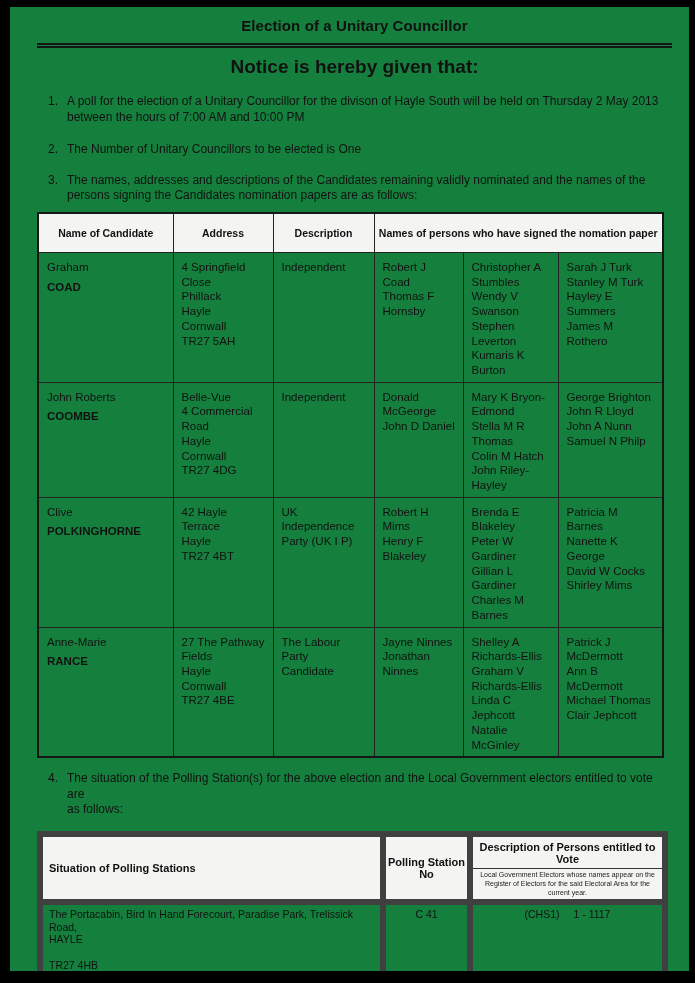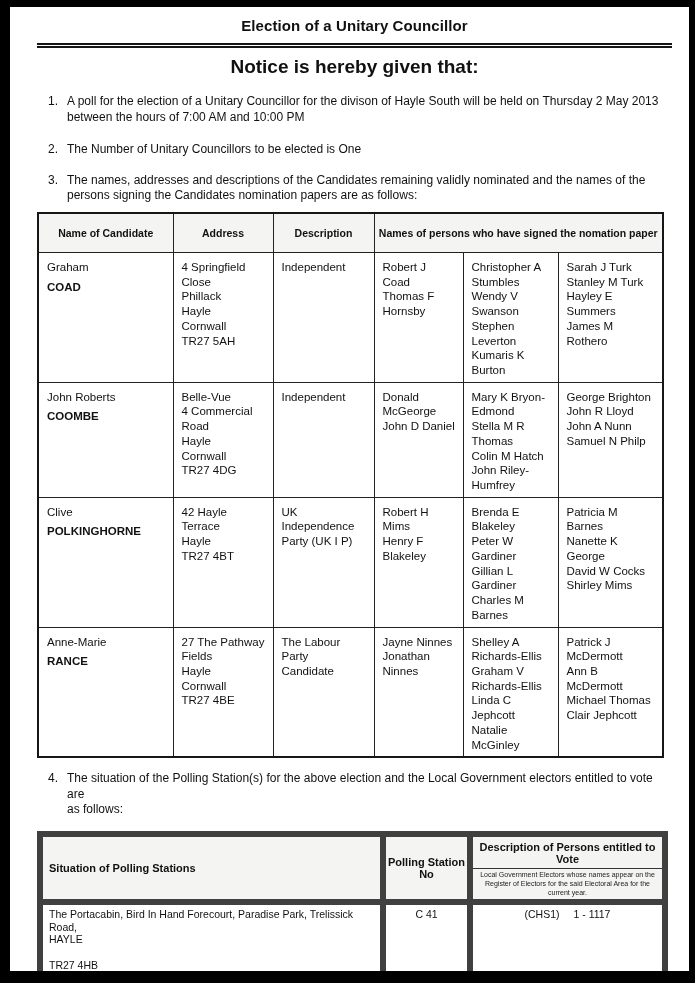--- a/index.html
+++ b/index.html
@@ -3,21 +3,21 @@
 <meta charset="utf-8">
 <style>
   html,body{margin:0;padding:0;}
   body{
     width:695px;height:983px;background:#000;position:relative;
     font-family:"Liberation Sans","DejaVu Sans",sans-serif;color:#111;
     -webkit-font-smoothing:antialiased;
   }
   .page{
     position:absolute;top:7px;left:10px;width:679px;height:964px;
-    background:#ffffff;overflow:hidden;
+    background:#15803d;overflow:hidden;
   }
   .content{padding:4px 17px 0 27px;}
 
   
   .title1{font-size:15px;font-weight:bold;text-align:center;margin-top:6px;letter-spacing:.1px;}
   .title2{font-size:18px;font-weight:bold;text-align:center;margin-top:3px;}
   .rule{border:0;border-top:2px solid #151515;margin:0;}
   .rule-top{margin-top:9px;}
   .banner{font-size:27px;font-weight:bold;text-align:center;margin:1px 0 0 0;letter-spacing:.5px;}
   .rule-mid{margin-top:1px;}
@@ -153,21 +153,21 @@
         <td class="pre">Independent</td>
         <td class="pre">Donald
 McGeorge
 John D Daniel</td>
         <td class="pre">Mary K Bryon-
 Edmond
 Stella M R
 Thomas
 Colin M Hatch
 John Riley-
-Humfrey</td>
+Hayley</td>
         <td class="pre">George Brighton
 John R Lloyd
 John A Nunn
 Samuel N Philp</td>
       </tr>
       <tr class="cand-row-3">
         <td>
           <div>Clive</div>
           <div class="surname">POLKINGHORNE</div>
         </td>

